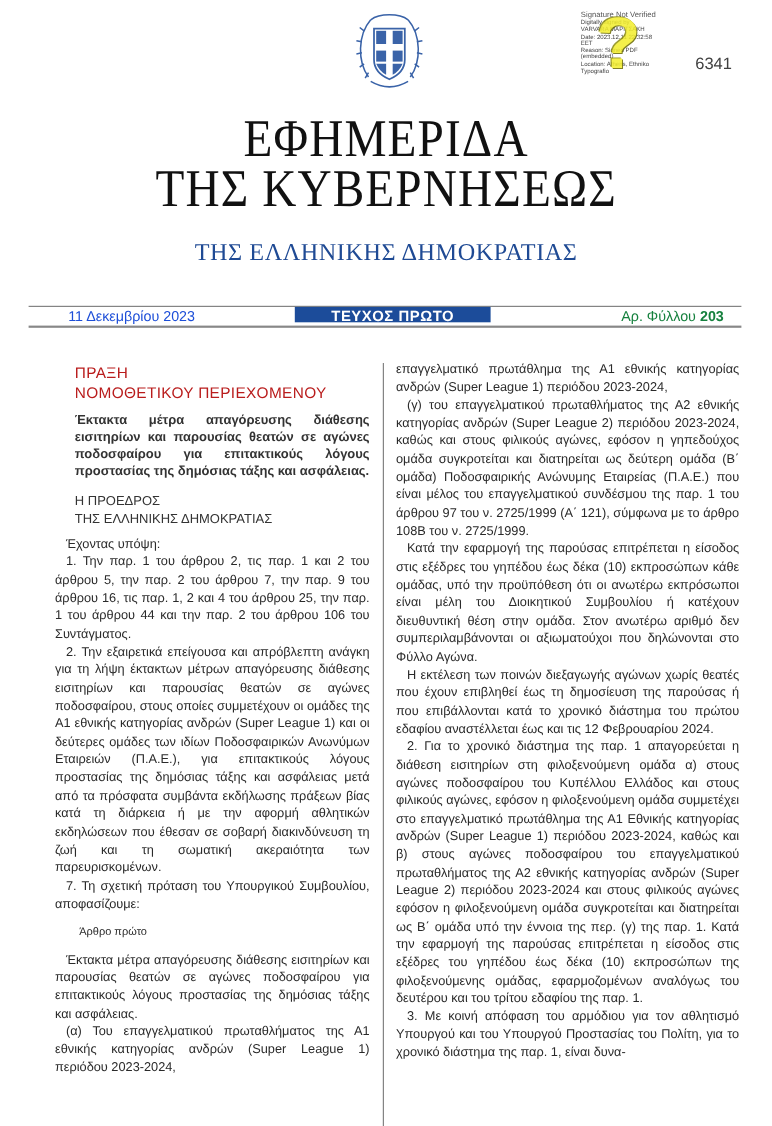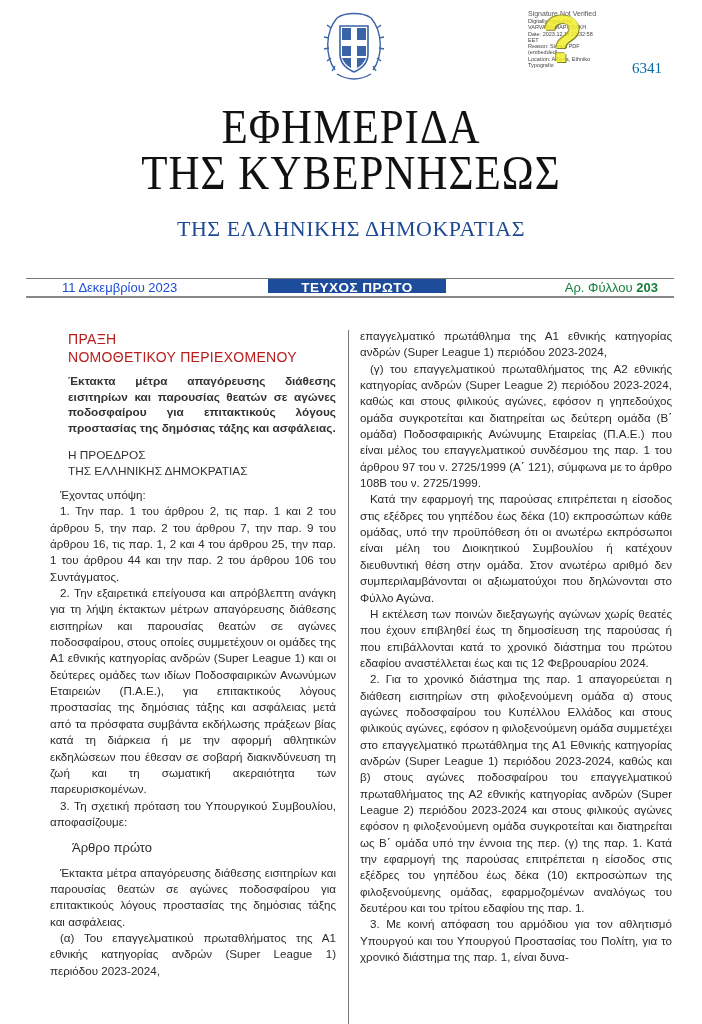--- a/index.html
+++ b/index.html
@@ -12,22 +12,22 @@
     position: absolute; left: 528px; top: 10px; width: 70px; height: 72px;
     font-family: "Liberation Sans", sans-serif; font-size: 5.5px; line-height: 6.3px; color: #444;
   }
   .sig .head { font-size: 7px; line-height: 8px; color: #555; }
   .sig .qmark {
     position: absolute; left: 14px; top: -4px; font-family: "Liberation Sans", sans-serif;
     font-weight: bold; font-size: 66px; line-height: 66px; color: #f3ee2c;
     text-shadow: 1px 1px 0 #6a6a00, -1px -1px 0 #8a8a10; opacity: 0.85;
   }
   .page-number {
-    position: absolute; left: 632px; top: 60px; font-family: Liberation Serif, serif;
-    font-size: 15px; color: #0369a1;
+    position: absolute; left: 632px; top: 50px; font-family: Liberation Sans, sans-serif;
+    font-size: 15px; color: #404040;
   }
   .title1, .title2 {
     position: absolute; left: 0; width: 702px; text-align: center;
     font-family: "Liberation Serif", serif; color: #111; letter-spacing: 1px;
   }
   .title1 { top: 104px; font-size: 43px; line-height: 46px; transform: scaleY(1.12); }
   .title2 { top: 150px; font-size: 43px; line-height: 46px; transform: scaleY(1.12); }
   .subtitle {
     position: absolute; left: 0; width: 702px; top: 216px; text-align: center;
     font-family: "Liberation Serif", serif; font-size: 22px; color: #1f4a94; letter-spacing: 0.5px;
@@ -51,21 +51,21 @@
   .col-divider { position: absolute; left: 348px; top: 330px; width: 1px; height: 694px; background: #777; }
   .col { position: absolute; top: 330px; font-family: "Liberation Sans", sans-serif; font-size: 11.6px; line-height: 16.35px; color: #2a2a2a; }
   .col-left { left: 50px; width: 286px; }
   .col-right { left: 360px; width: 312px; top: 328px; }
   .col p { margin: 0; text-align: justify; }
   .col .ind { text-indent: 10px; }
   .act-heading { color: #b91c1c; font-size: 14px; line-height: 18px; font-weight: normal; margin: 0 0 0 18px; letter-spacing: 0.3px; }
   .act-summary { font-weight: bold; font-size: 11.8px; line-height: 15.5px; margin: 8px 0 0 18px !important; color: #333; }
   .president { margin: 12px 0 0 18px !important; font-size: 11.8px; line-height: 15.5px; color: #333; }
   .considering { margin-top: 8px !important; }
-  .article-title { margin: 10px 0 8px 22px !important; font-size: 13px; }
+  .article-title { margin: 10px 0 8px 22px !important; font-size: 10px; }
 </style>
 </head>
 <body>
 
 <div class="emblem">
   <svg width="62" height="78" viewBox="0 0 62 78">
     <g fill="none" stroke="#3a63a8" stroke-width="1.4">
       <path d="M12 62 C 2 48, 2 24, 14 10"></path>
       <path d="M50 62 C 60 48, 60 24, 48 10"></path>
       <path d="M14 10 C 22 4, 40 4, 48 10"></path>
@@ -117,21 +117,21 @@
 
 <div class="col col-left">
   <div class="act-heading">ΠΡΑΞΗ</div>
   <div class="act-heading">ΝΟΜΟΘΕΤΙΚΟΥ ΠΕΡΙΕΧΟΜΕΝΟΥ</div>
   <p class="act-summary">Έκτακτα μέτρα απαγόρευσης διάθεσης εισιτηρίων και παρουσίας θεατών σε αγώνες ποδοσφαίρου για επιτακτικούς λόγους προστασίας της δημόσιας τάξης και ασφάλειας.</p>
   <p class="president">Η ΠΡΟΕΔΡΟΣ</p>
   <p class="president" style="margin-top:0 !important">ΤΗΣ ΕΛΛΗΝΙΚΗΣ ΔΗΜΟΚΡΑΤΙΑΣ</p>
   <p class="considering ind">Έχοντας υπόψη:</p>
   <p class="ind">1. Την παρ. 1 του άρθρου 2, τις παρ. 1 και 2 του άρθρου 5, την παρ. 2 του άρθρου 7, την παρ. 9 του άρθρου 16, τις παρ. 1, 2 και 4 του άρθρου 25, την παρ. 1 του άρθρου 44 και την παρ. 2 του άρθρου 106 του Συντάγματος.</p>
   <p class="ind">2. Την εξαιρετικά επείγουσα και απρόβλεπτη ανάγκη για τη λήψη έκτακτων μέτρων απαγόρευσης διάθεσης εισιτηρίων και παρουσίας θεατών σε αγώνες ποδοσφαίρου, στους οποίες συμμετέχουν οι ομάδες της Α1 εθνικής κατηγορίας ανδρών (Super League 1) και οι δεύτερες ομάδες των ιδίων Ποδοσφαιρικών Ανωνύμων Εταιρειών (Π.Α.Ε.), για επιτακτικούς λόγους προστασίας της δημόσιας τάξης και ασφάλειας μετά από τα πρόσφατα συμβάντα εκδήλωσης πράξεων βίας κατά τη διάρκεια ή με την αφορμή αθλητικών εκδηλώσεων που έθεσαν σε σοβαρή διακινδύνευση τη ζωή και τη σωματική ακεραιότητα των παρευρισκομένων.</p>
-  <p class="ind">3. Τη σχετική πρόταση του Υπουργικού Συμβουλίου, αποφασίζουμε:</p>
+  <p class="ind">7. Τη σχετική πρόταση του Υπουργικού Συμβουλίου, αποφασίζουμε:</p>
   <p class="article-title">Άρθρο πρώτο</p>
   <p class="ind">Έκτακτα μέτρα απαγόρευσης διάθεσης εισιτηρίων και παρουσίας θεατών σε αγώνες ποδοσφαίρου για επιτακτικούς λόγους προστασίας της δημόσιας τάξης και ασφάλειας.</p>
   <p class="ind">(α) Του επαγγελματικού πρωταθλήματος της Α1 εθνικής κατηγορίας ανδρών (Super League 1) περιόδου 2023-2024,</p>
 
 </div>
 
 <div class="col col-right">
   <p>επαγγελματικό πρωτάθλημα της Α1 εθνικής κατηγορίας ανδρών (Super League 1) περιόδου 2023-2024,</p>
   <p class="ind">(γ) του επαγγελματικού πρωταθλήματος της Α2 εθνικής κατηγορίας ανδρών (Super League 2) περιόδου 2023-2024, καθώς και στους φιλικούς αγώνες, εφόσον η γηπεδούχος ομάδα συγκροτείται και διατηρείται ως δεύτερη ομάδα (Β΄ ομάδα) Ποδοσφαιρικής Ανώνυμης Εταιρείας (Π.Α.Ε.) που είναι μέλος του επαγγελματικού συνδέσμου της παρ. 1 του άρθρου 97 του ν. 2725/1999 (Α΄ 121), σύμφωνα με το άρθρο 108Β του ν. 2725/1999.</p>
   <p class="ind">Κατά την εφαρμογή της παρούσας επιτρέπεται η είσοδος στις εξέδρες του γηπέδου έως δέκα (10) εκπροσώπων κάθε ομάδας, υπό την προϋπόθεση ότι οι ανωτέρω εκπρόσωποι είναι μέλη του Διοικητικού Συμβουλίου ή κατέχουν διευθυντική θέση στην ομάδα. Στον ανωτέρω αριθμό δεν συμπεριλαμβάνονται οι αξιωματούχοι που δηλώνονται στο Φύλλο Αγώνα.</p>

